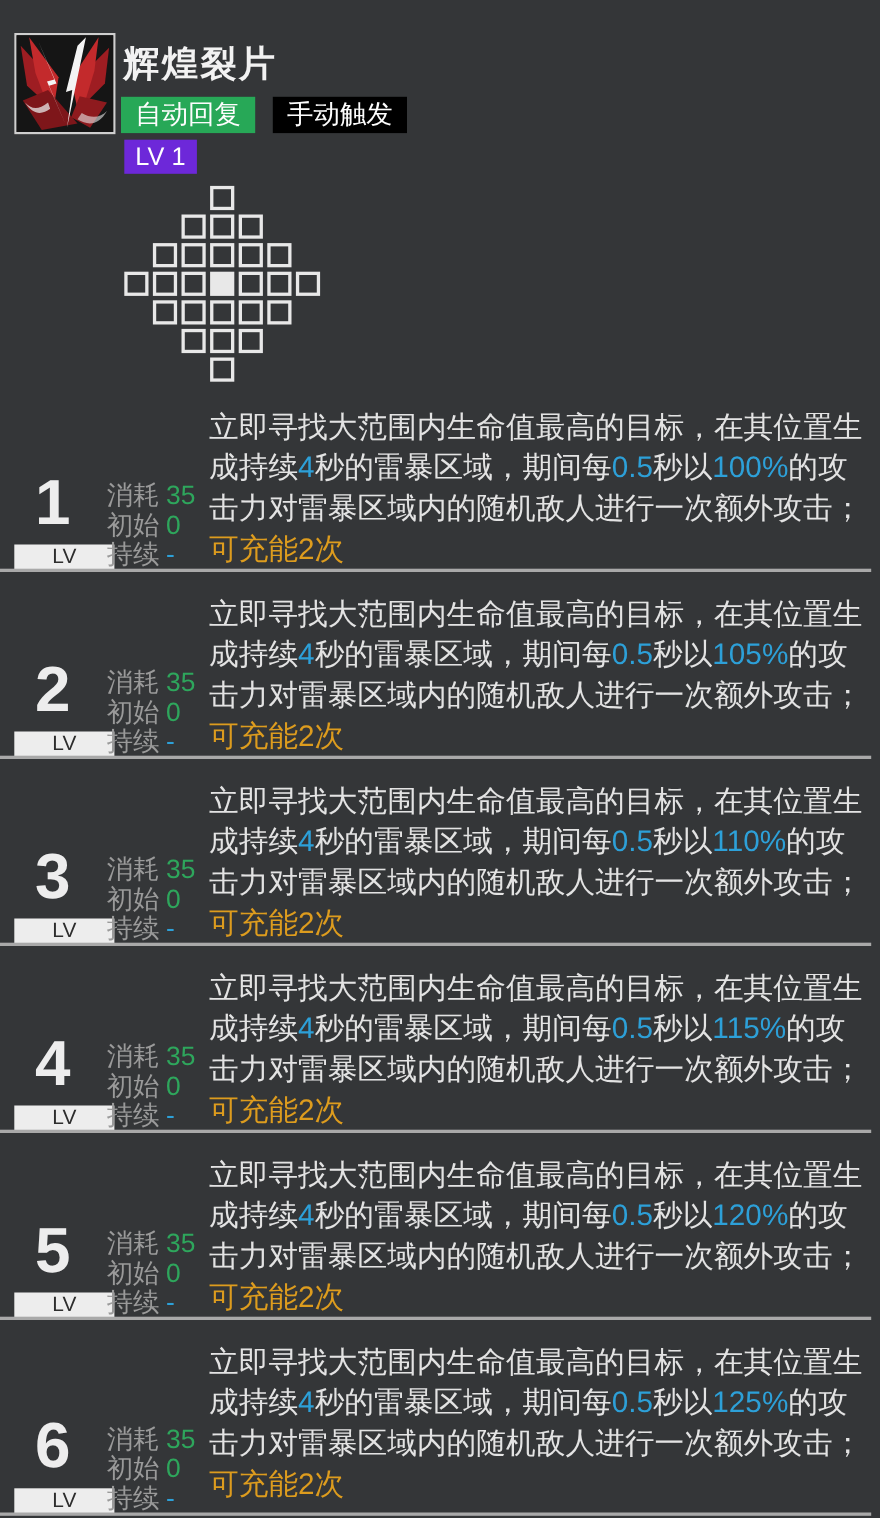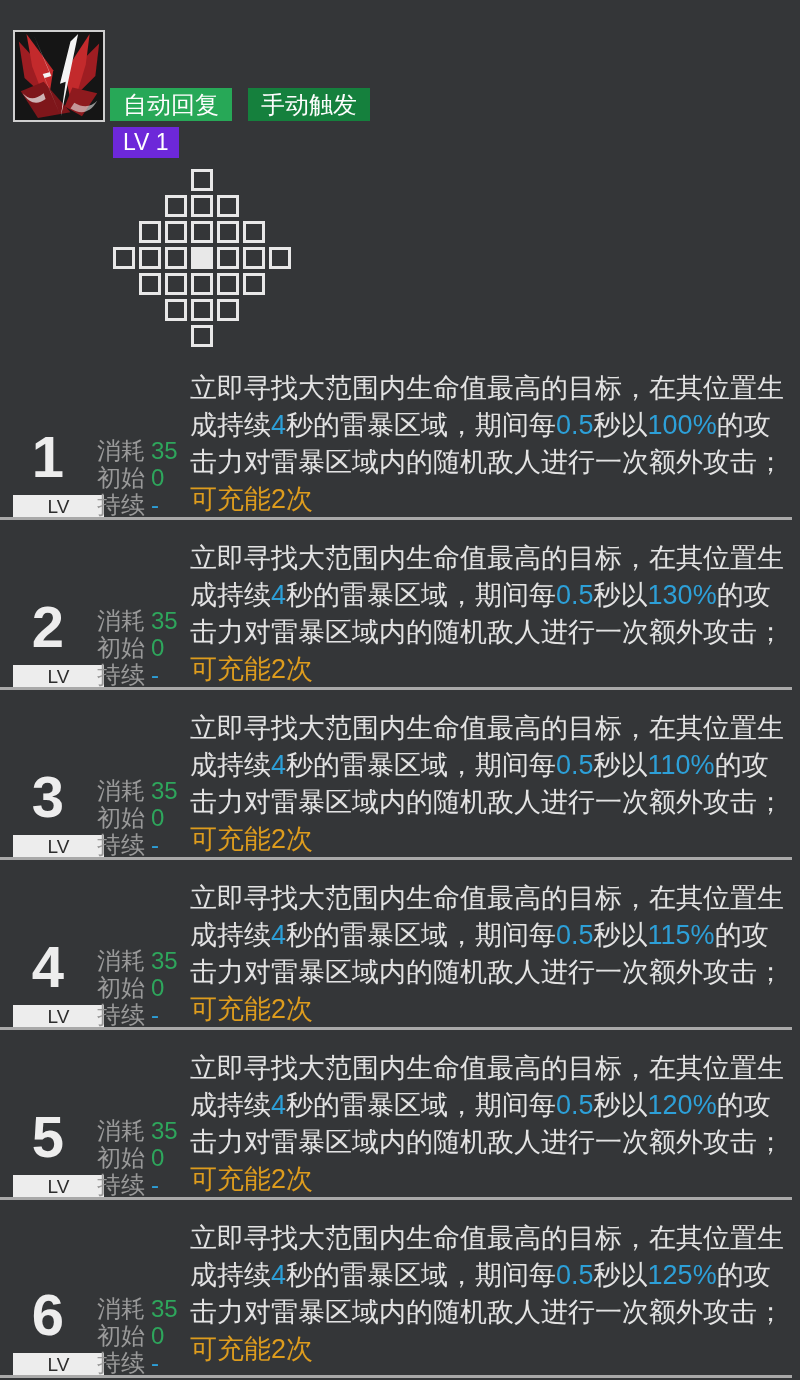--- a/index.html
+++ b/index.html
@@ -6,21 +6,21 @@
   body{width:800px;height:1380px;font-family:"Liberation Sans","DejaVu Sans",sans-serif;}
   .page{position:relative;width:800px;height:1380px;background:#343638;overflow:hidden;}
 
   
   .skill-icon{position:absolute;left:13px;top:30px;width:92px;height:92px;border:2px solid #cfcfcf;box-sizing:border-box;background:#151515;}
   .skill-icon svg{display:block;width:100%;height:100%;}
   .skill-title{position:absolute;left:112px;top:36px;font-size:33px;font-weight:bold;color:#f2f2f2;letter-spacing:2px;}
   .tags{position:absolute;left:110px;top:88px;display:flex;gap:16px;}
   .tag{height:33px;line-height:33px;padding:0 13px;font-size:24px;color:#fdfdfd;}
   .tag.green{background:#27a857;}
-  .tag.gray{background:#15803d;}
+  .tag.gray{background:#000000;}
   .lv-badge{position:absolute;left:113px;top:127px;height:31px;line-height:31px;padding:0 10px;background:#6d28d9;color:#fff;font-size:23px;}
 
   
   .range-grid{position:absolute;left:113px;top:169px;display:flex;flex-direction:column;gap:4px;}
   .grid-row{display:flex;gap:4px;height:22px;}
   .cell{width:22px;height:22px;box-sizing:border-box;}
   .cell.outline{border:3px solid #e8e8e8;}
   .cell.filled{background:#e8e8e8;}
   .cell.empty{visibility:hidden;}
 
@@ -60,20 +60,21 @@
       <polygon points="78,2 52,42 60,80 74,34" fill="#c32a2c"></polygon>
       <polygon points="6,62 30,52 58,84 24,90" fill="#7e161a"></polygon>
       <polygon points="60,58 86,64 70,88 52,78" fill="#8e1a1e"></polygon>
       <path d="M20,4 L36,42 L29,44 L48,88 L31,48 L38,46 Z" fill="#f4f4f4"></path>
       <path d="M66,2 L48,88 L53,52 L47,54 L58,10 Z" fill="#f4f4f4"></path>
       <path d="M30,64 C20,72 14,70 8,64 C16,76 24,76 32,70 Z" fill="#e8e8e8" opacity="0.75"></path>
       <path d="M62,74 C72,80 80,78 86,72 C78,86 68,86 58,80 Z" fill="#e8e8e8" opacity="0.6"></path>
     </svg>
   </div>
 
+  <div class="skill-title">辉煌裂片</div>
 
   <div class="tags">
     <span class="tag green">自动回复</span>
     <span class="tag gray">手动触发</span>
   </div>
 
   <div class="lv-badge">LV 1</div>
 
   <div class="range-grid">
       <div class="grid-row">
@@ -155,21 +156,21 @@
   </div>
 
   <div class="section">
     <div class="big-num">2</div>
     <div class="lv-box">LV</div>
     <div class="stats">
           <div><span class="stat-label">消耗</span><span class="stat-value val-green">35</span></div>
           <div><span class="stat-label">初始</span><span class="stat-value val-green">0</span></div>
           <div><span class="stat-label">持续</span><span class="stat-value val-blue">-</span></div>
         </div>
-    <div class="desc"><span>立即寻找大范围内生命值最高的目标，在其位置生成持续</span><span class="hl-blue">4</span><span>秒的雷暴区域，期间每</span><span class="hl-blue">0.5</span><span>秒以</span><span class="hl-blue">130%</span><span>的攻击力对雷暴区域内的随机敌人进行一次额外攻击；</span><div class="charge">可充能2次</div></div>
+    <div class="desc"><span>立即寻找大范围内生命值最高的目标，在其位置生成持续</span><span class="hl-blue">4</span><span>秒的雷暴区域，期间每</span><span class="hl-blue">0.5</span><span>秒以</span><span class="hl-blue">105%</span><span>的攻击力对雷暴区域内的随机敌人进行一次额外攻击；</span><div class="charge">可充能2次</div></div>
     <div class="divider"></div>
   </div>
 
   <div class="section">
     <div class="big-num">3</div>
     <div class="lv-box">LV</div>
     <div class="stats">
           <div><span class="stat-label">消耗</span><span class="stat-value val-green">35</span></div>
           <div><span class="stat-label">初始</span><span class="stat-value val-green">0</span></div>
           <div><span class="stat-label">持续</span><span class="stat-value val-blue">-</span></div>

